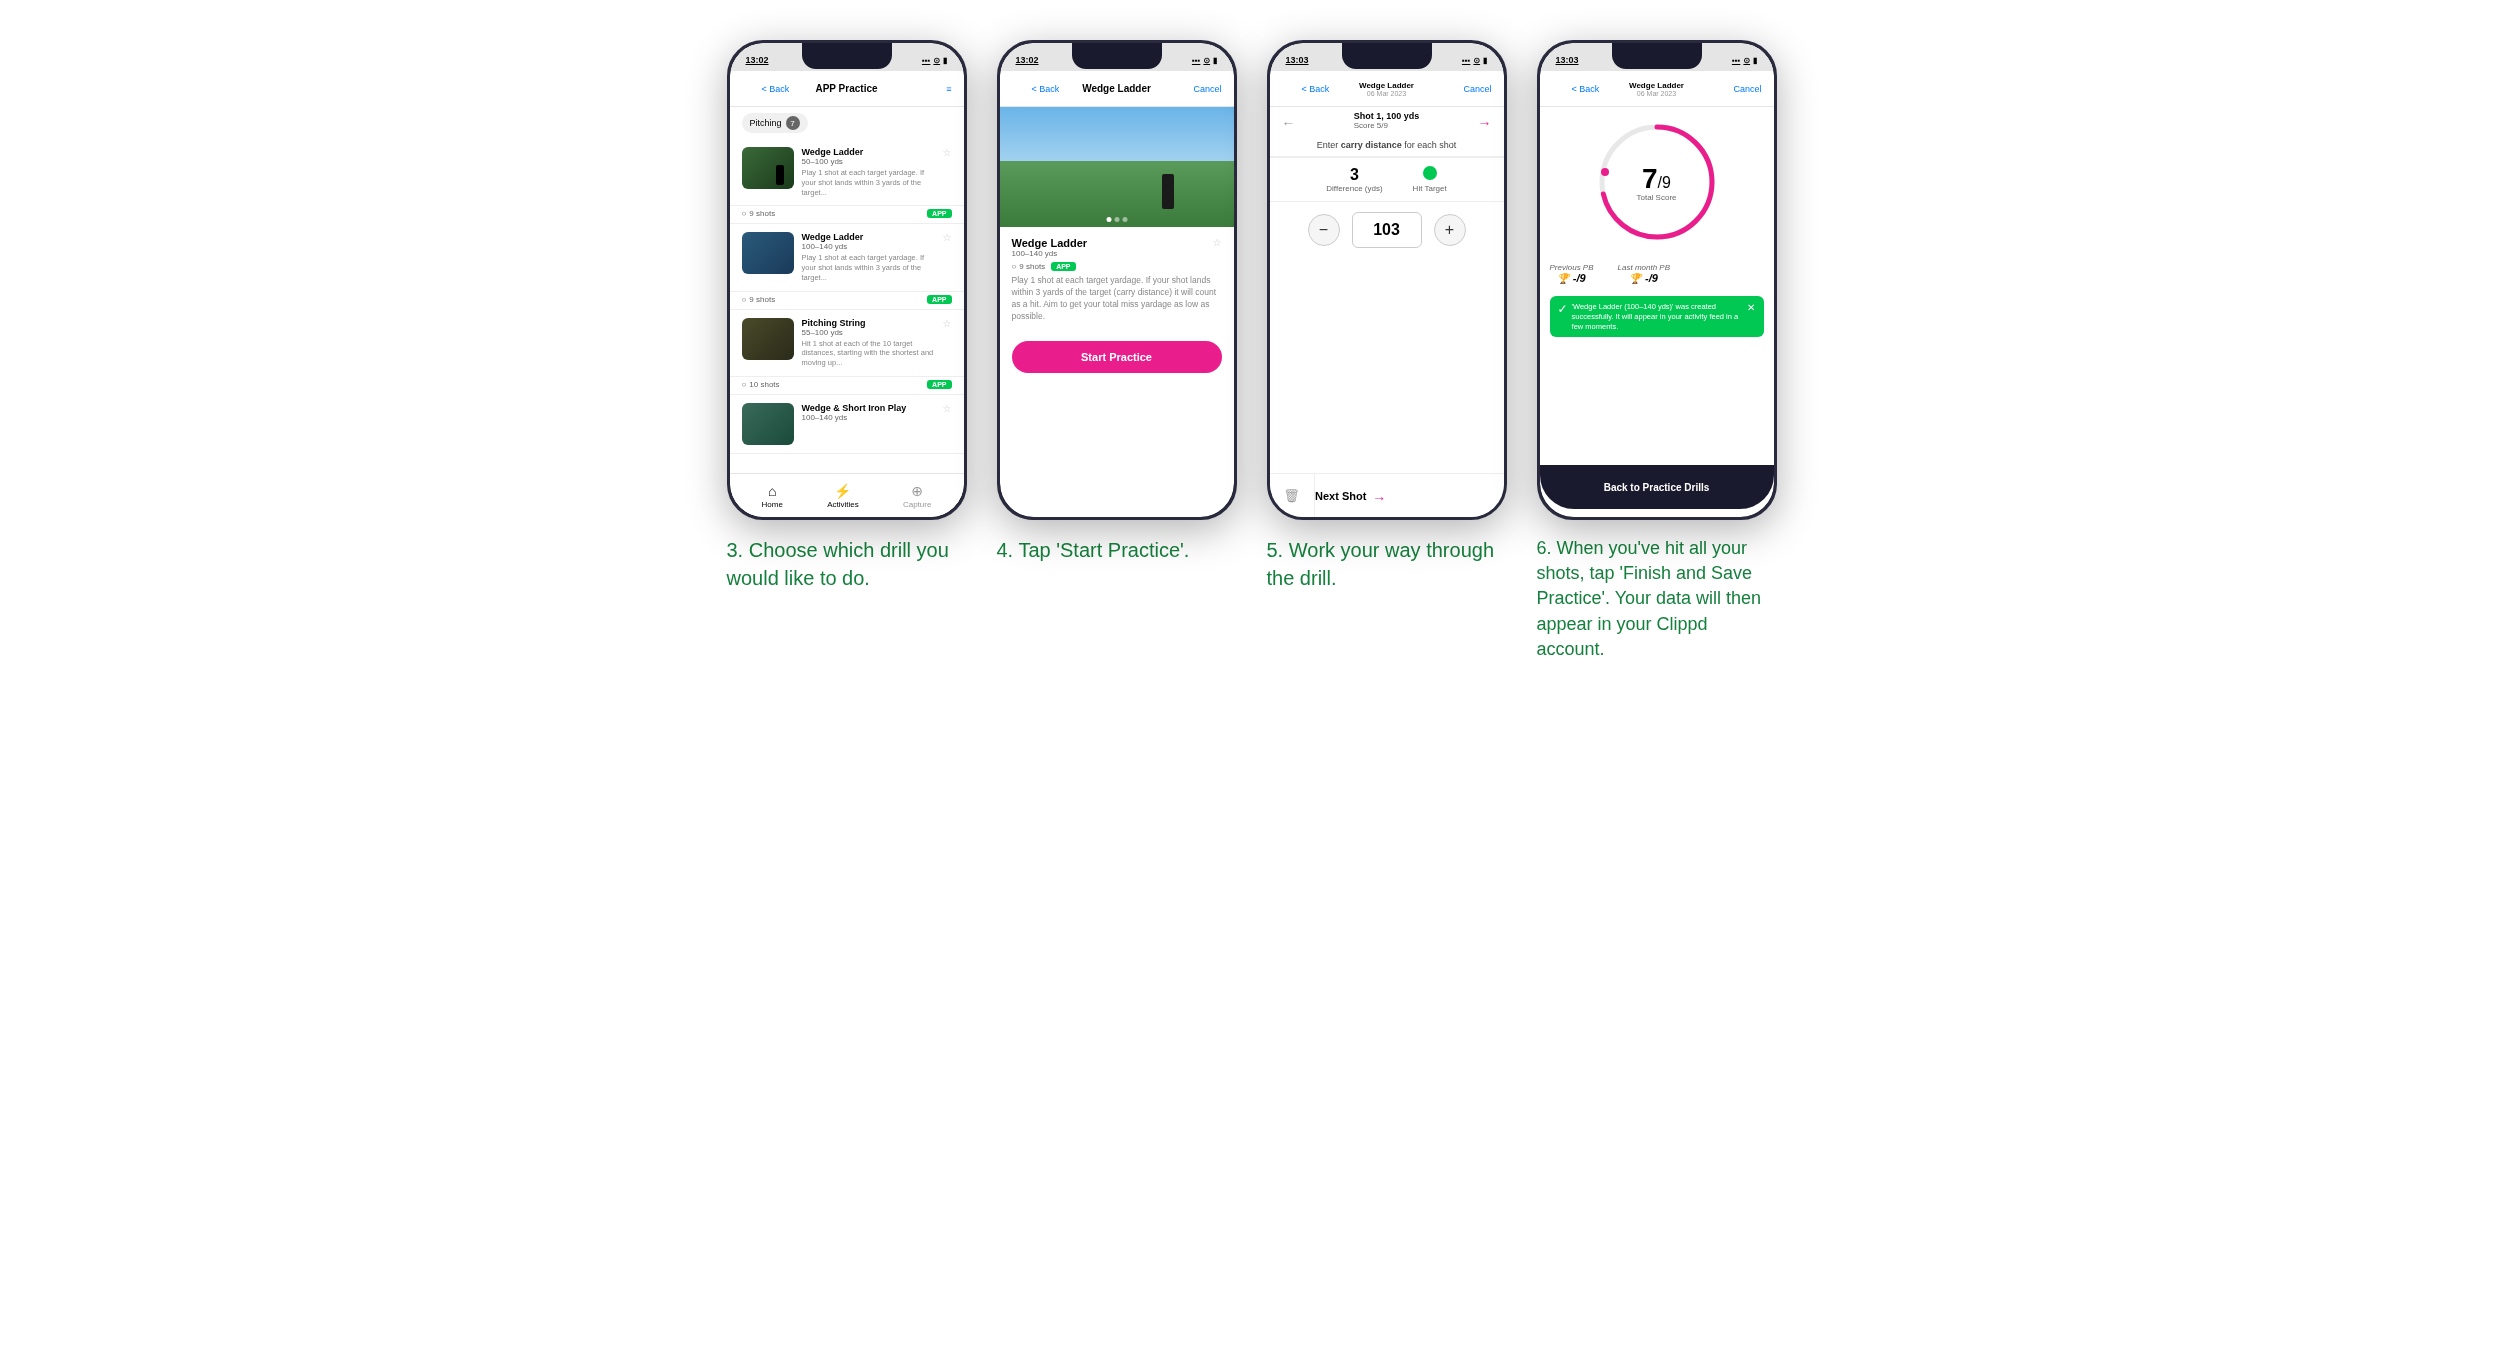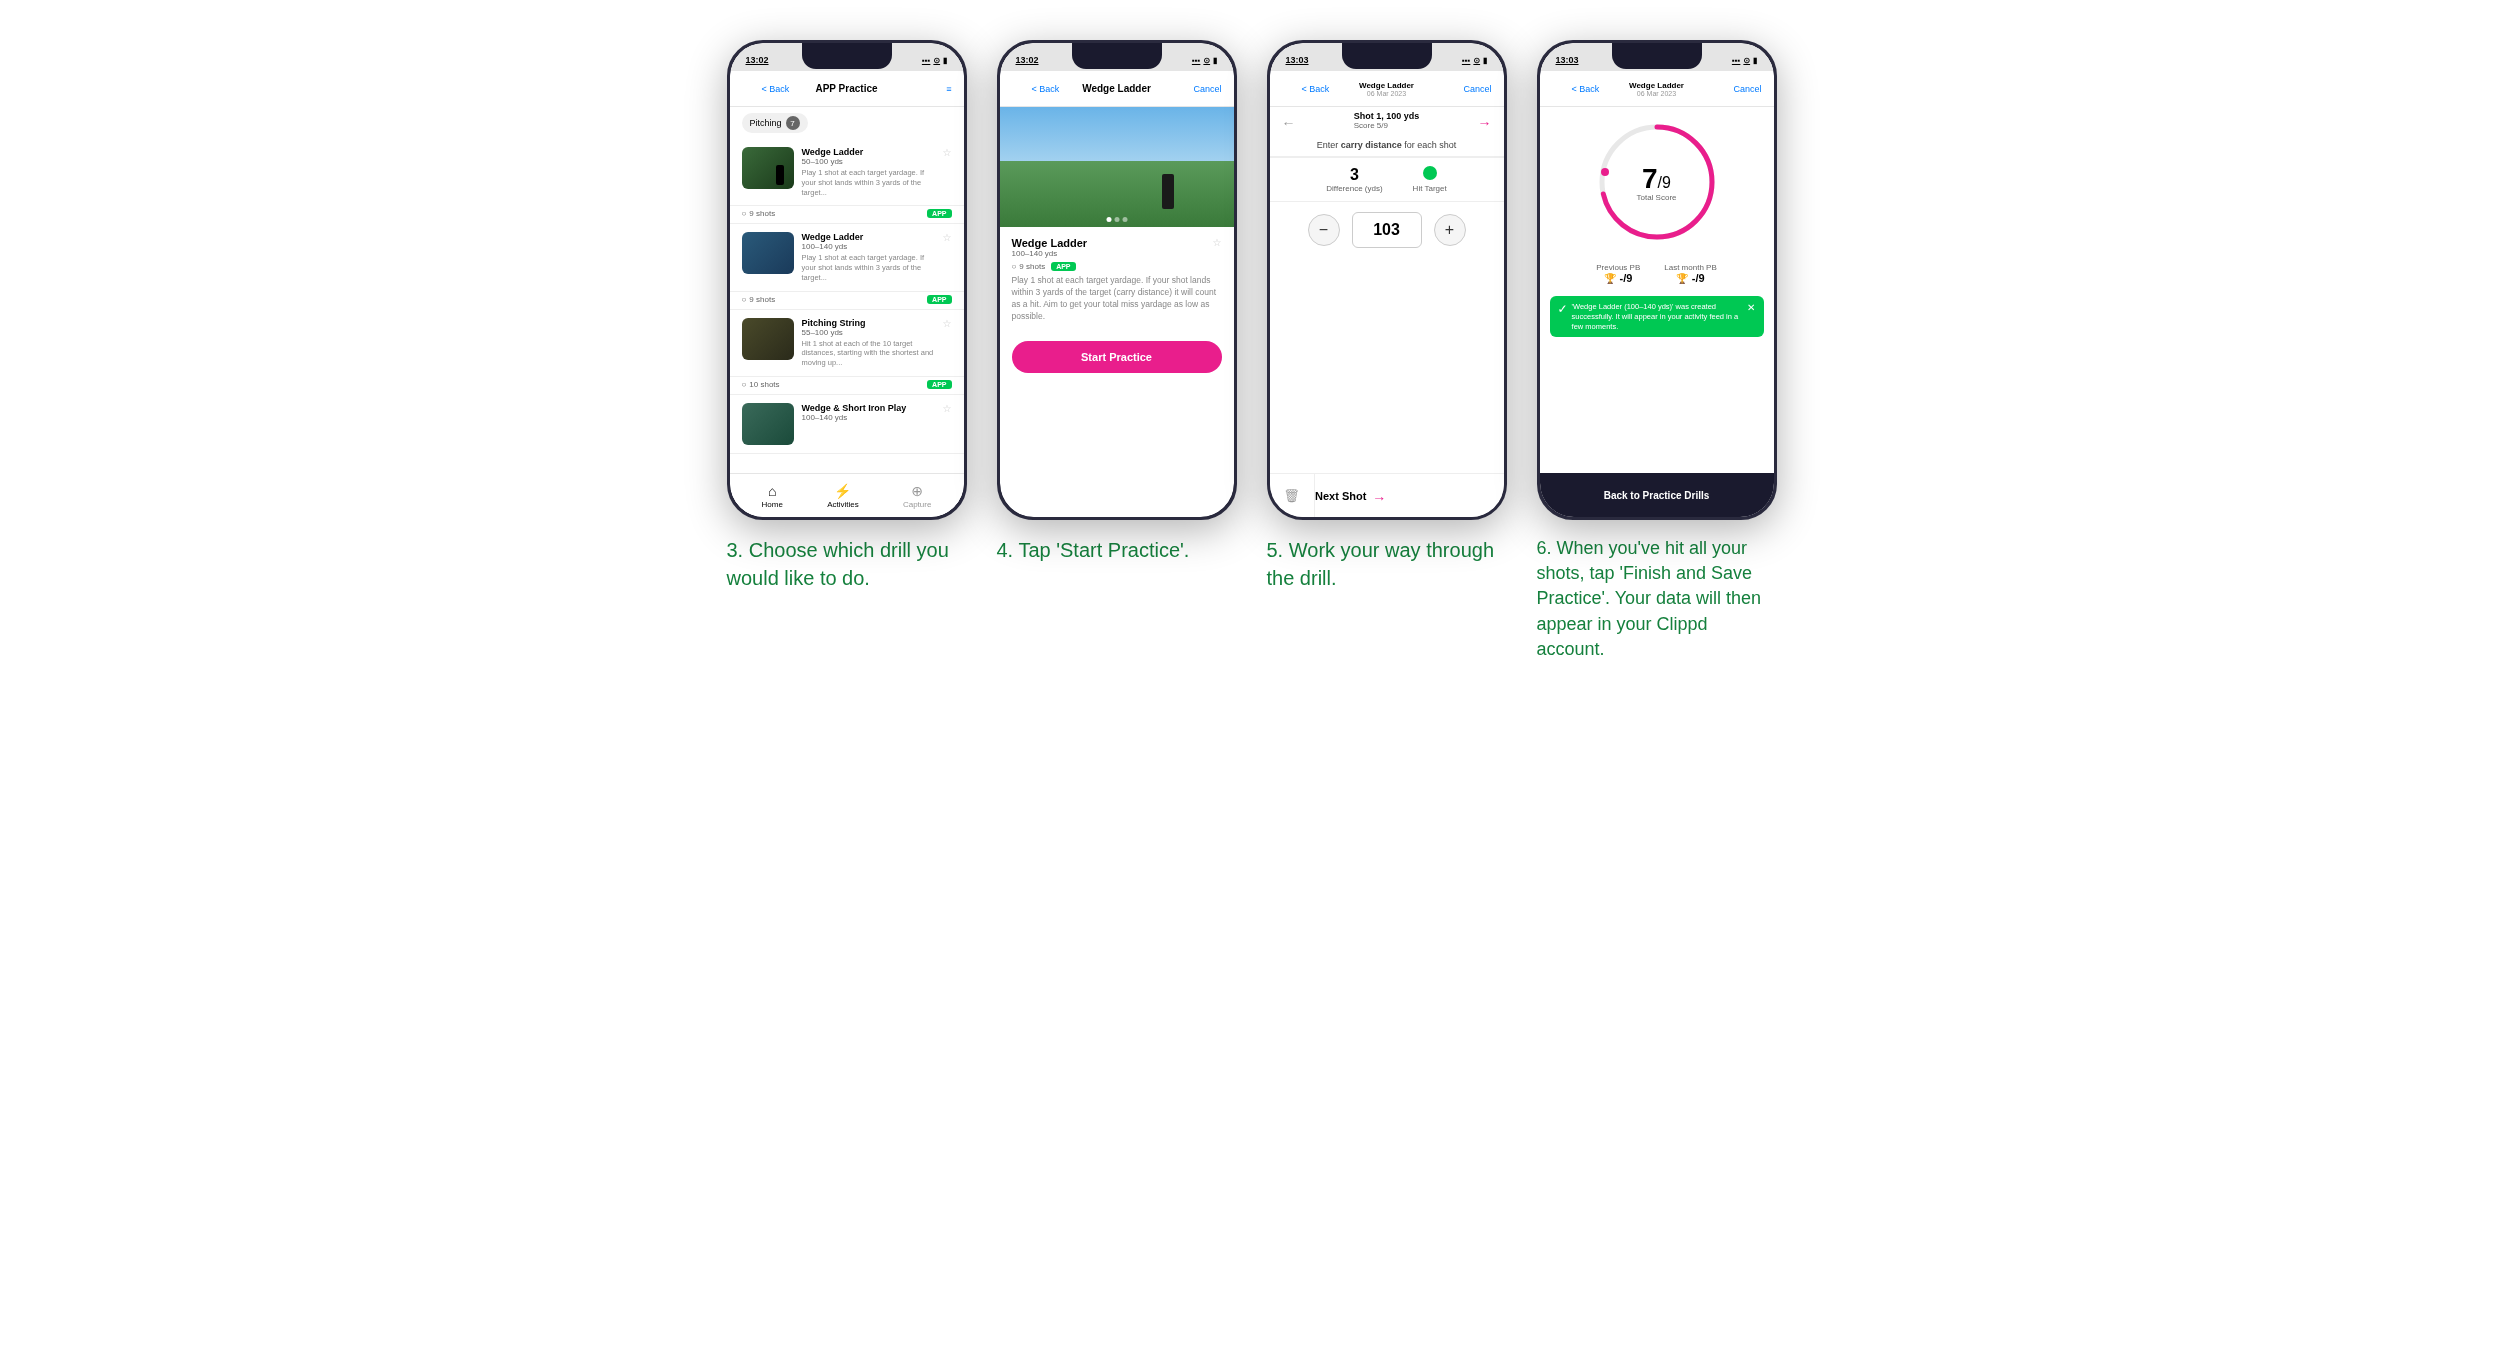--- a/index.html
+++ b/index.html
@@ -445,23 +445,23 @@
       text-align: center;
     }
     .score-sublabel {
       font-size: 8px;
       color: #666;
       display: block;
       margin-top: -2px;
     }
     .pb-row {
       display: flex;
-      justify-content: center;
       gap: 24px;
       padding: 6px 10px;
+      font-style: italic;
     }
     .pb-item {
       text-align: center;
     }
     .pb-label {
       font-size: 8px;
       color: #666;
     }
     .pb-val {
       font-size: 11px;
@@ -487,21 +487,21 @@
       color: #fff;
       line-height: 1.3;
       flex: 1;
     }
     .success-close {
       color: #fff;
       font-size: 10px;
     }
     .back-btn-bar {
       position: absolute;
-      bottom: 0;
+      bottom: 8px;
       left: 0;
       right: 0;
       background: #1a1a2e;
       padding: 10px 12px;
       text-align: center;
       font-size: 10px;
       color: #fff;
       font-weight: 600;
       border-radius: 0 0 34px 34px;
       height: 44px;

